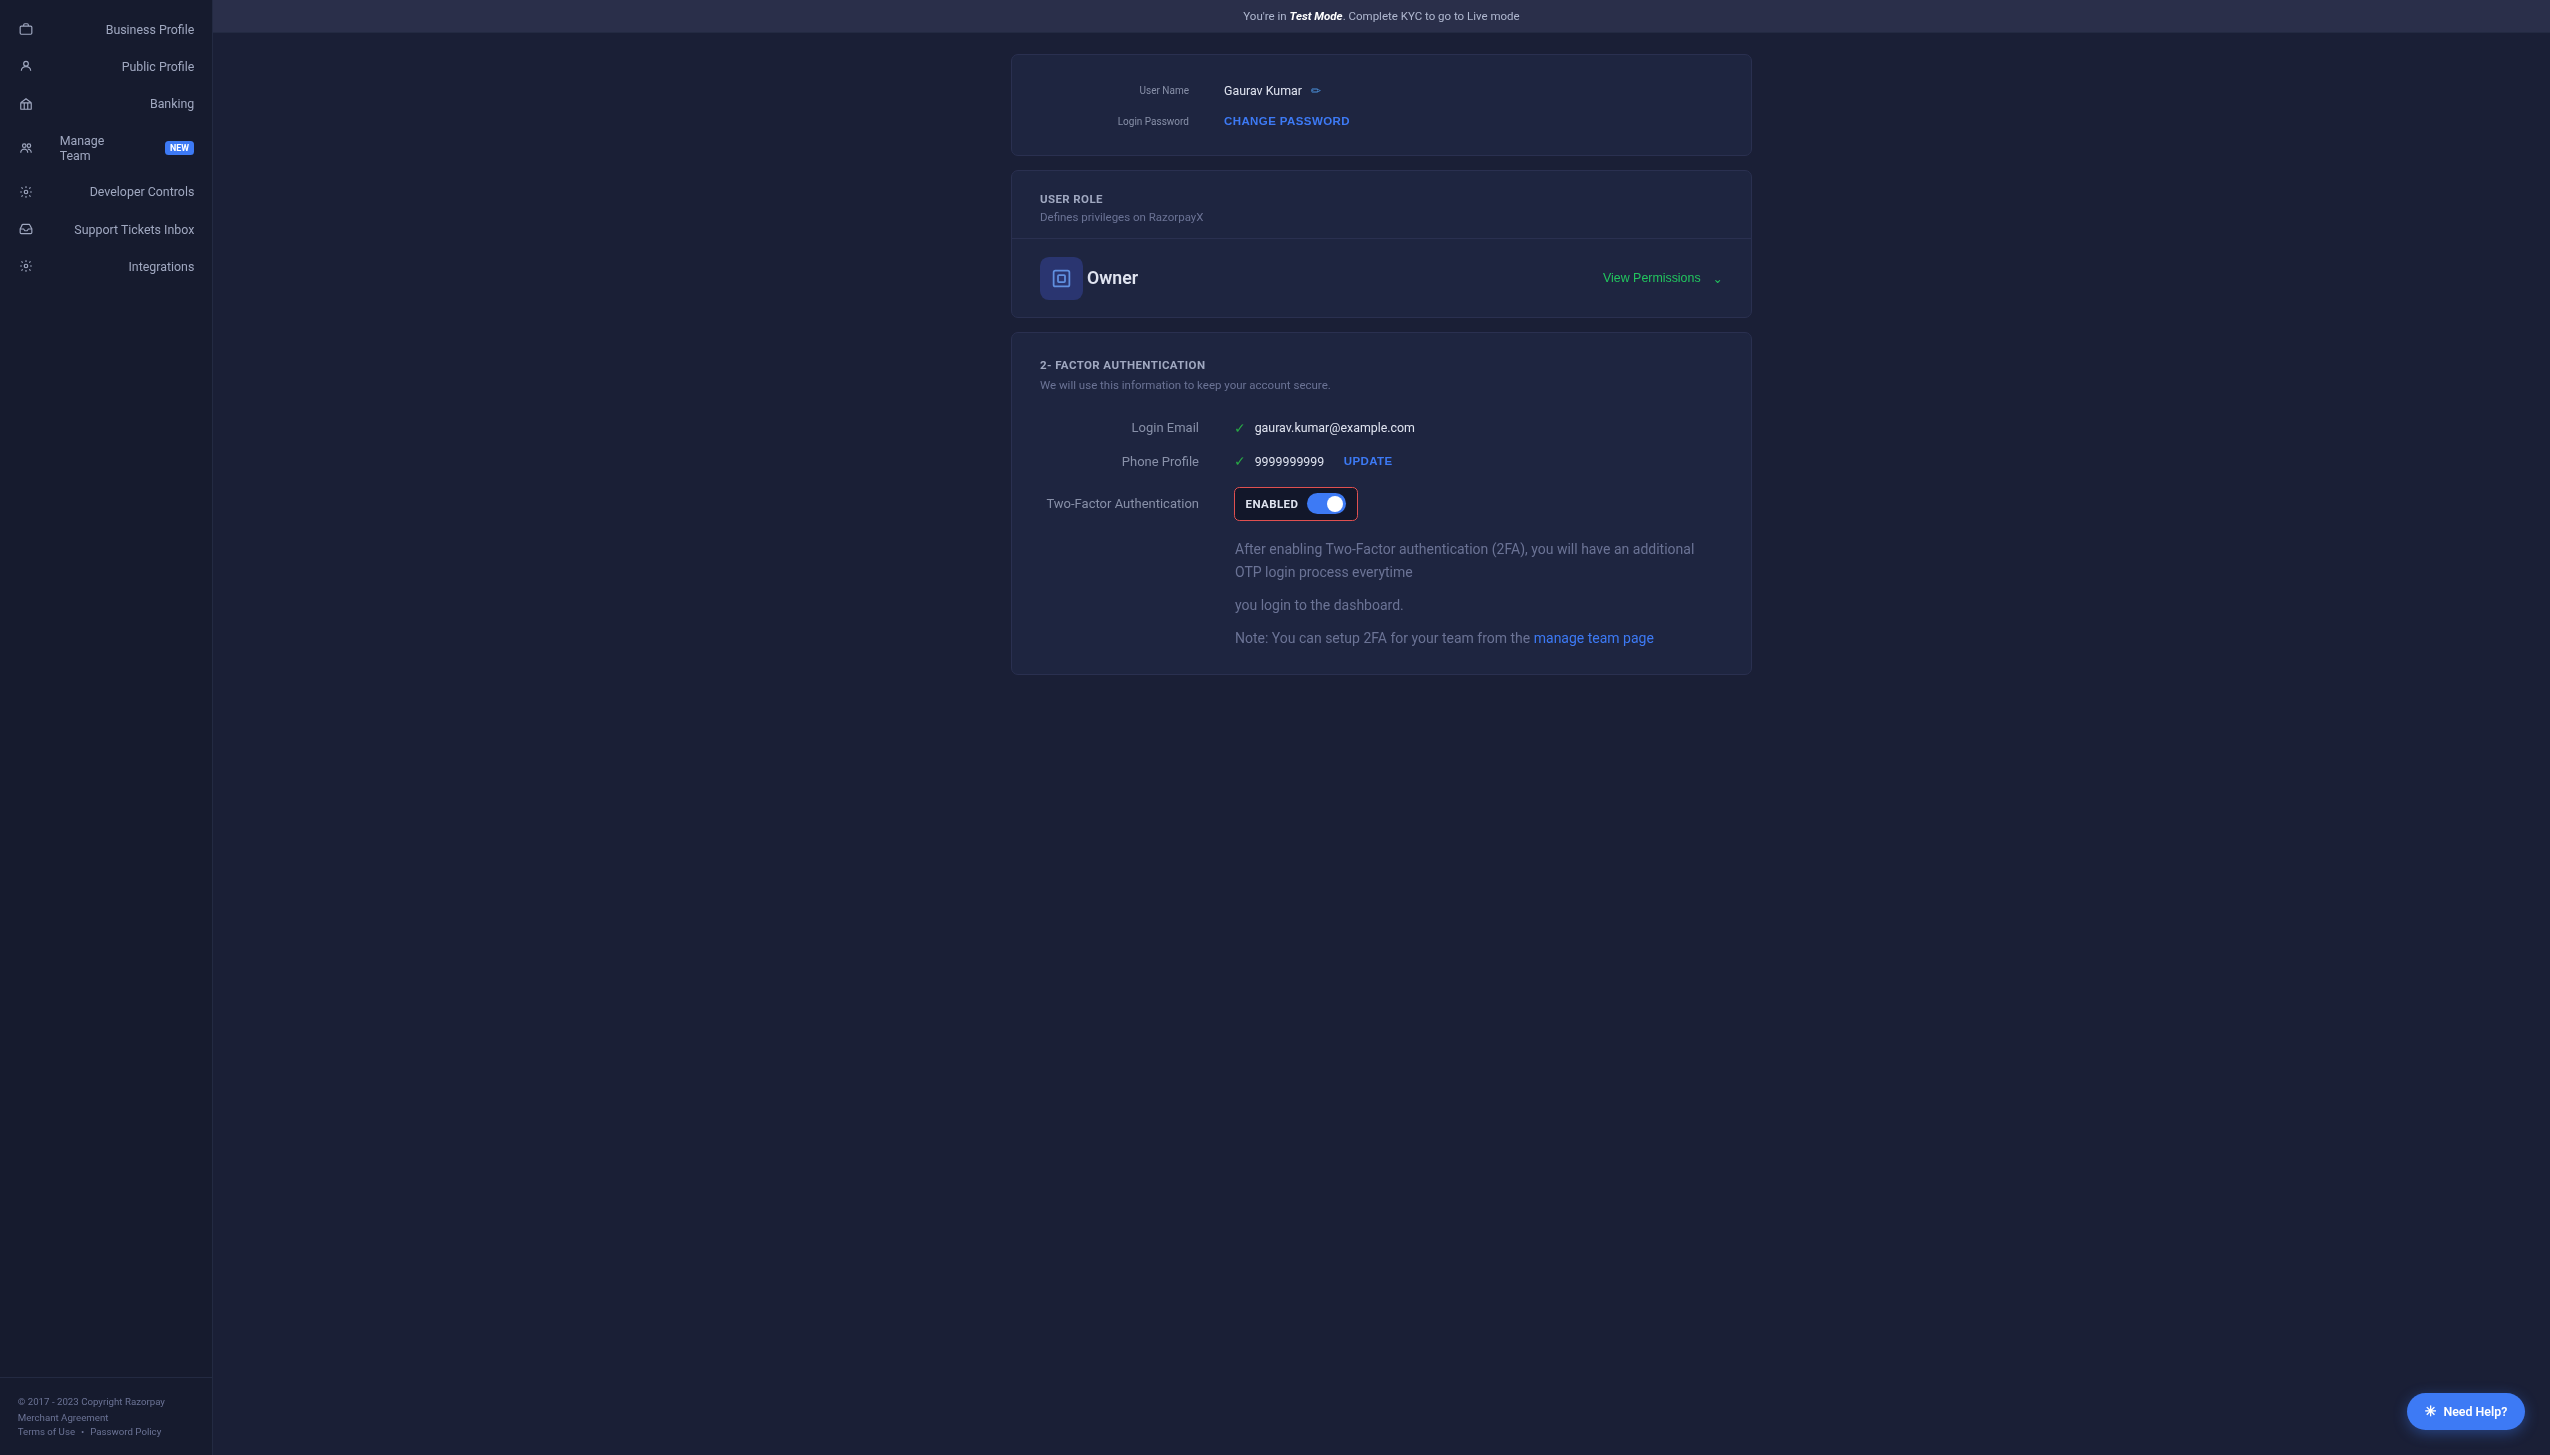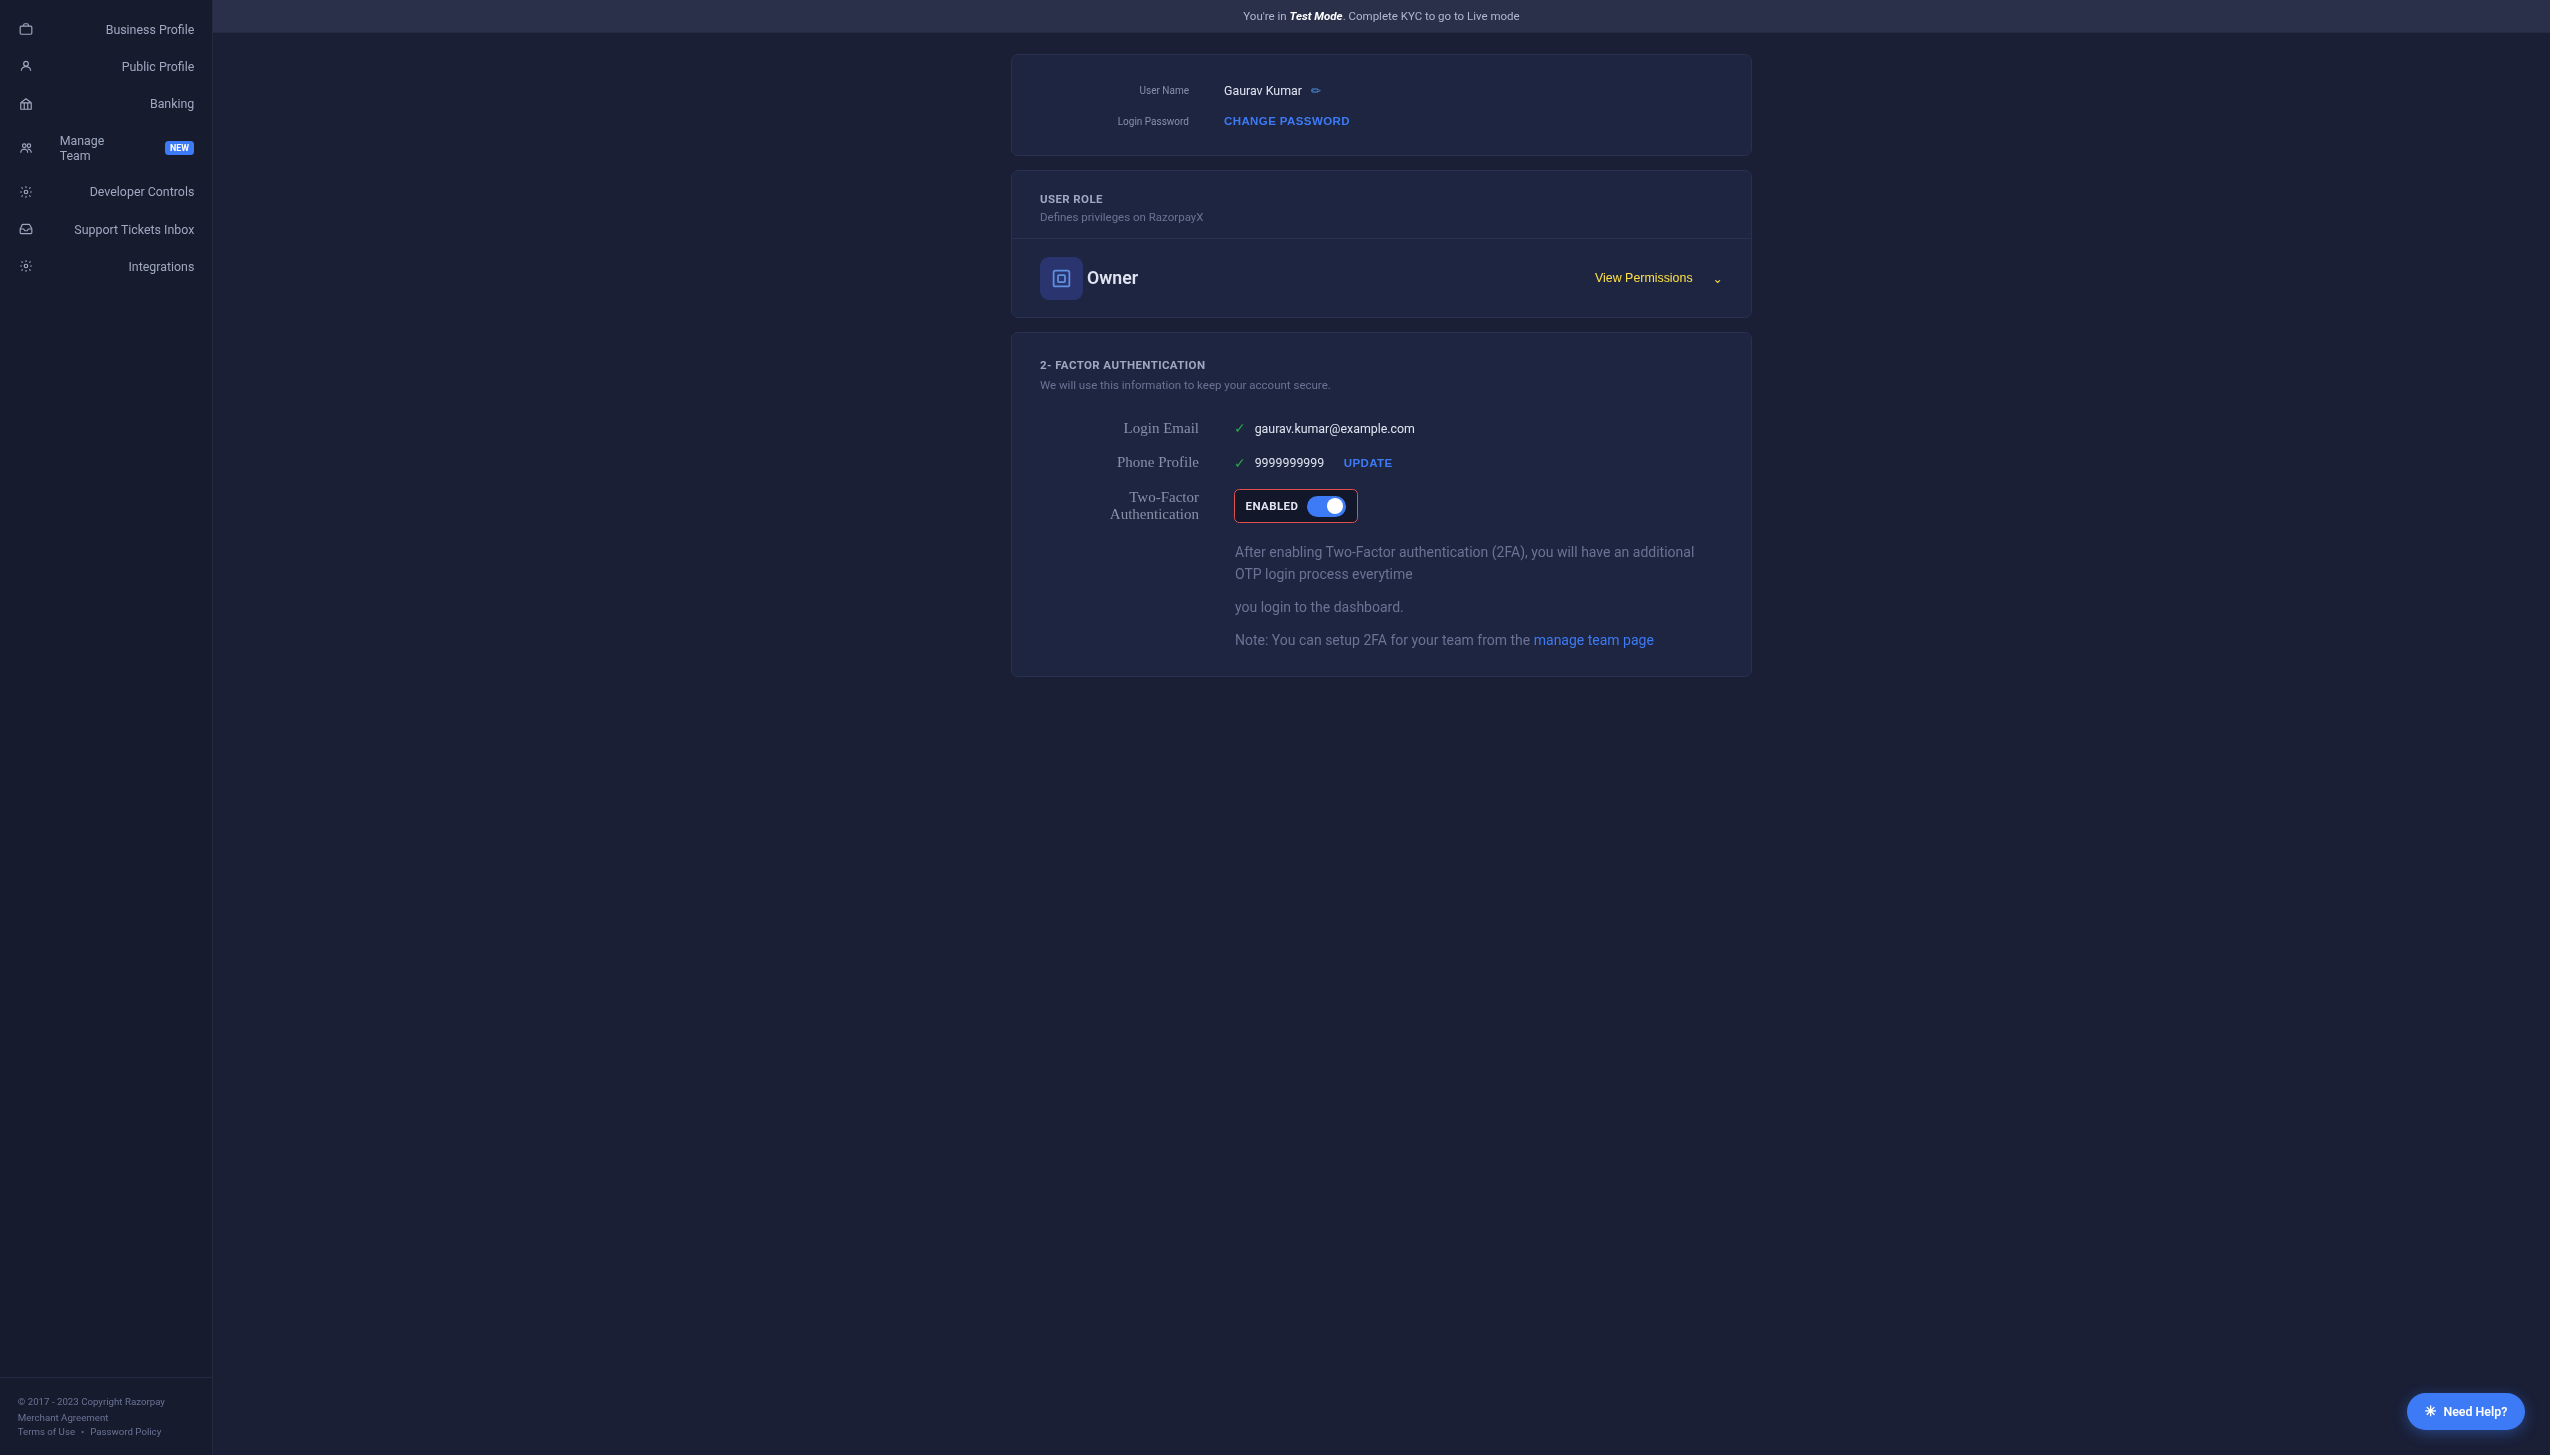--- a/index.html
+++ b/index.html
@@ -180,28 +180,28 @@
       display: flex;
       align-items: center;
       justify-content: center;
     }
     .role-name {
       font-size: 17.7px;
       font-weight: 600;
       color: #e0e4f0;
     }
     .view-permissions-btn {
-      color: #fde047;
+      color: #22c55e;
       font-size: 12.4px;
       cursor: pointer;
       background: none;
       border: none;
       display: flex;
       align-items: center;
-      gap: 20px;
+      gap: 12px;
     }
 
     
     .card-2fa {
       padding: 25px 28px;
     }
     .twofa-title {
       font-size: 11.5px;
       font-weight: 700;
       color: #a0a8c0;
@@ -217,26 +217,25 @@
     .twofa-rows {
       margin-top: 7px;
     }
     .twofa-row {
       display: flex;
       align-items: center;
       margin-bottom: 17.7px;
     }
     .twofa-label {
       width: 159px;
-      font-size: 15px;
+      font-size: 13px;
       color: #8890a8;
       text-align: right;
       margin-right: 35px;
       flex-shrink: 0;
-      font-family: Liberation Serif, serif;
     }
     .twofa-value {
       font-size: 12.4px;
       color: #e0e4f0;
       display: flex;
       align-items: center;
       gap: 8.9px;
     }
     .check-icon {
       color: #28a745;

